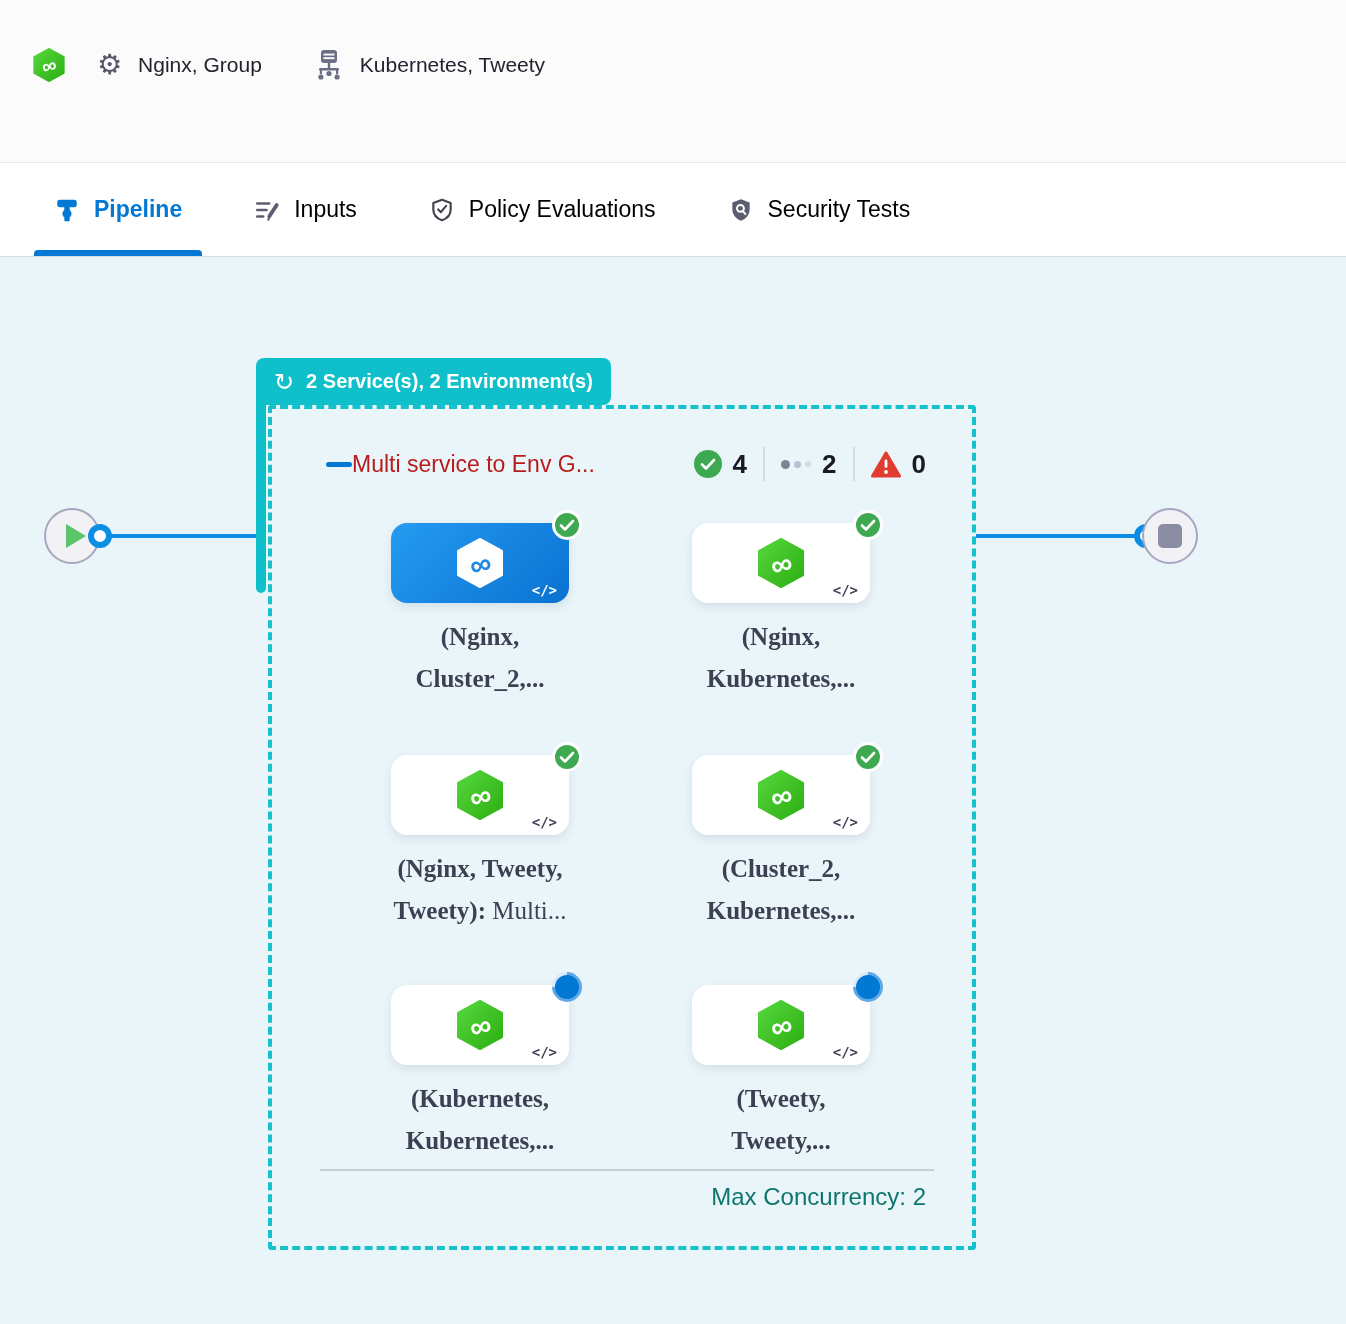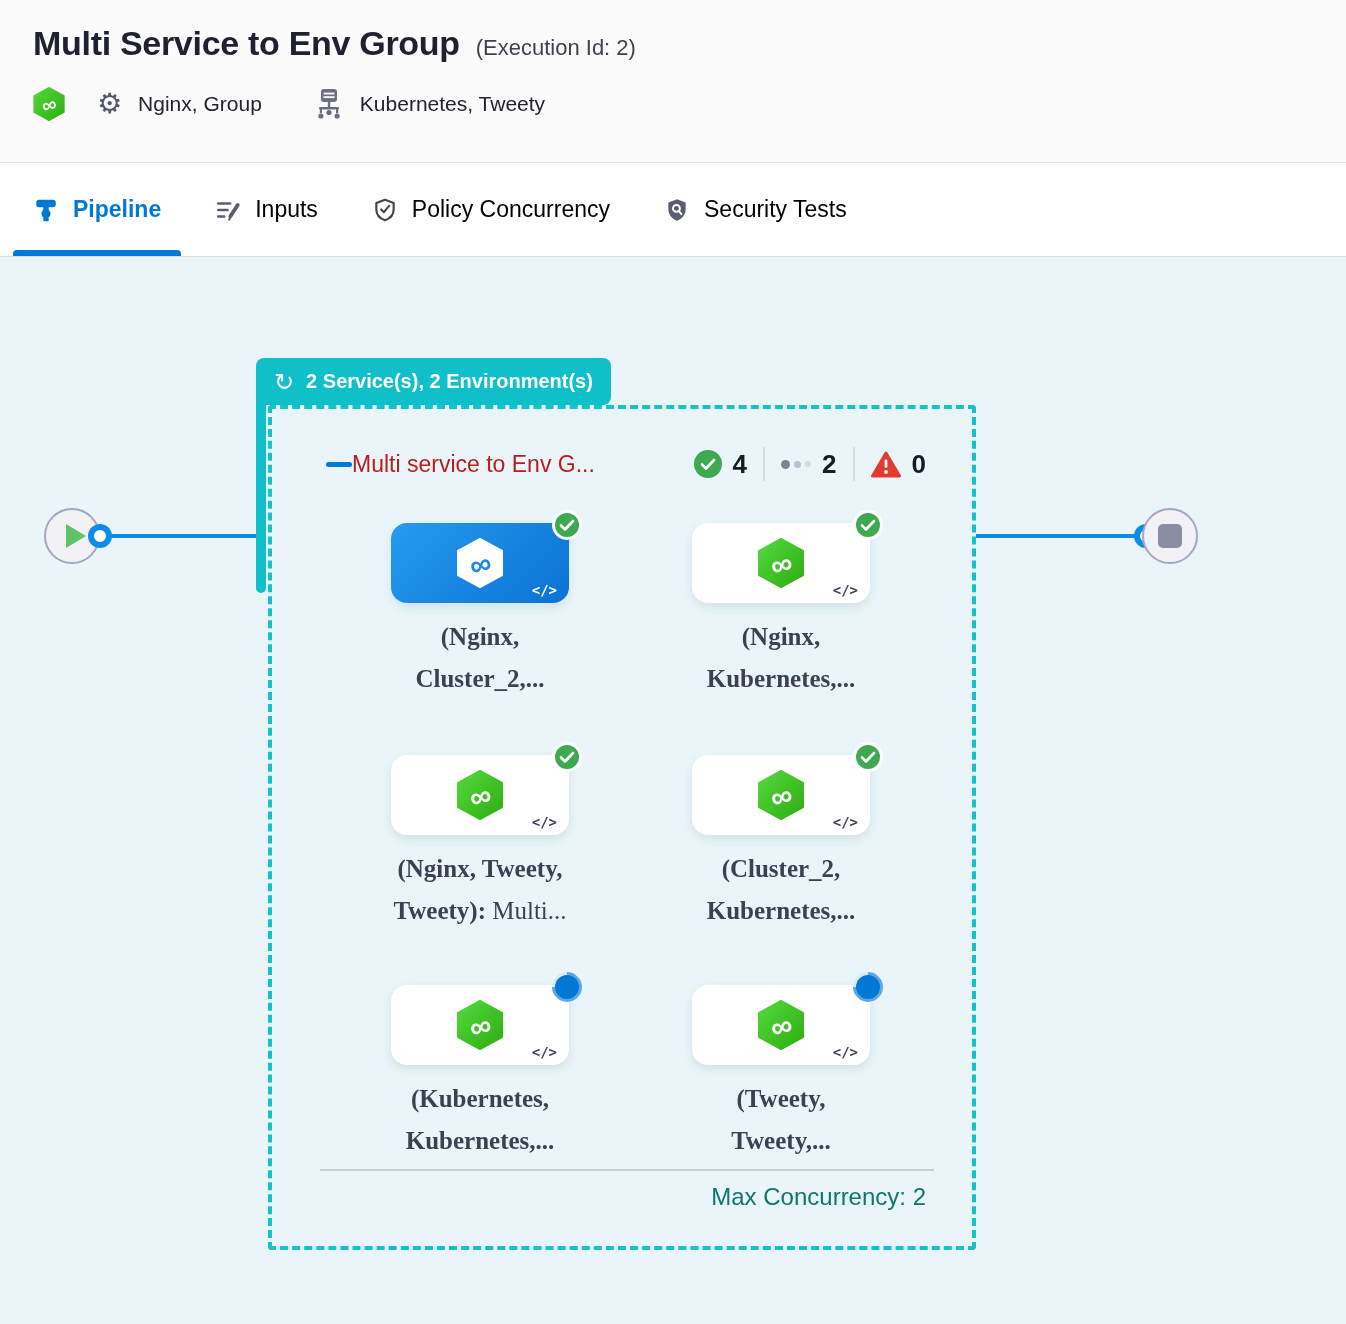--- a/index.html
+++ b/index.html
@@ -31,21 +31,21 @@
   .meta-row{display:flex;align-items:center;margin-top:24px;}
   .harness-logo{width:32px;height:34px;display:block;}
   .gear-glyph{font-size:28px;color:#565869;margin-left:32px;line-height:1;font-family:"DejaVu Sans",sans-serif;}
   .meta-text{font-size:21px;color:#22232e;margin-left:16px;}
   .env-ico{margin-left:52px;display:block;}
 
   
   .tabs{
     height:95px;background:#ffffff;
     border-top:1px solid #e7e7ee;border-bottom:1px solid #dcdde6;
-    display:flex;align-items:center;padding-left:29px;gap:46px;
+    display:flex;align-items:center;padding-left:50px;gap:64px;
   }
   .tab{
     display:flex;align-items:center;gap:14px;
     font-size:23px;color:#000000;background:none;border:none;
     position:relative;height:100%;cursor:pointer;
     font-family:"Liberation Sans",sans-serif;padding:0 4px;
   }
   .tab.active{color:var(--blue);font-weight:700;}
   .tab.active::after{
     content:"";position:absolute;left:-16px;right:-16px;bottom:0;height:6px;
@@ -158,24 +158,20 @@
 <svg width="0" height="0" style="position:absolute" aria-hidden="true">
   <defs>
     <linearGradient id="hexGrad" x1="0" y1="0" x2="1" y2="1">
       <stop offset="0" stop-color="#55d83e"></stop>
       <stop offset="1" stop-color="#2dae11"></stop>
     </linearGradient>
   </defs>
 </svg>
 
 <header class="page-header">
-  <div class="title-row">
-    <h1 class="page-title">Multi Service to Env Group</h1>
-    <span class="exec-id">(Execution Id: 2)</span>
-  </div>
   <div class="meta-row">
     <svg class="harness-logo" viewBox="0 0 46 50">
       <polygon points="23,1 45,13 45,37 23,49 1,37 1,13" fill="url(#hexGrad)" stroke="url(#hexGrad)" stroke-width="2" stroke-linejoin="round"></polygon>
       <text x="23" y="26" text-anchor="middle" dominant-baseline="central" font-size="30" font-weight="bold" fill="#ffffff" transform="rotate(-14 23 25)">∞</text>
     </svg>
     <span class="gear-glyph">⚙</span>
     <span class="meta-text">Nginx, Group</span>
     <svg class="env-ico" width="30" height="32" viewBox="0 0 30 32" fill="#6b6e85">
       <rect x="7" y="1" width="16" height="13" rx="3"></rect>
       <rect x="9.5" y="4.6" width="11" height="1.9" fill="#fbfbfc"></rect>
@@ -208,21 +204,21 @@
       <path d="M14.2 17.8 L21 7.4" stroke-width="3.6"></path>
       <path d="M13.2 21 l1-3.2" stroke-width="2"></path>
     </svg>
     <span>Inputs</span>
   </button>
   <button class="tab">
     <svg width="26" height="26" viewBox="0 0 24 24" fill="none" stroke="#43444f" stroke-width="2" stroke-linejoin="round" stroke-linecap="round">
       <path d="M12 2.5 L20 5.5 V11.5 C20 16.6 16.5 19.9 12 21.5 C7.5 19.9 4 16.6 4 11.5 V5.5 Z"></path>
       <polyline points="8.5,11.5 11,14 15.8,8.2"></polyline>
     </svg>
-    <span>Policy Concurrency</span>
+    <span>Policy Evaluations</span>
   </button>
   <button class="tab">
     <svg width="26" height="26" viewBox="0 0 24 24">
       <path d="M12 2 L20 5 V11 C20 16.5 16.5 20 12 22 C7.5 20 4 16.5 4 11 V5 Z" fill="#5b5d70"></path>
       <circle cx="11.5" cy="10.5" r="3.2" fill="none" stroke="#ffffff" stroke-width="1.8"></circle>
       <path d="M13.9 13.2 l2.2 2.6" stroke="#ffffff" stroke-width="1.8" stroke-linecap="round"></path>
     </svg>
     <span>Security Tests</span>
   </button>
 </nav>

